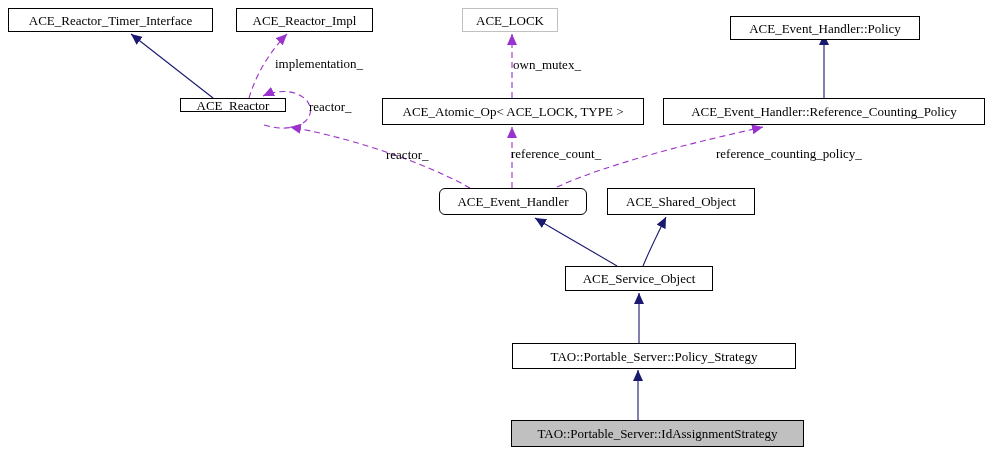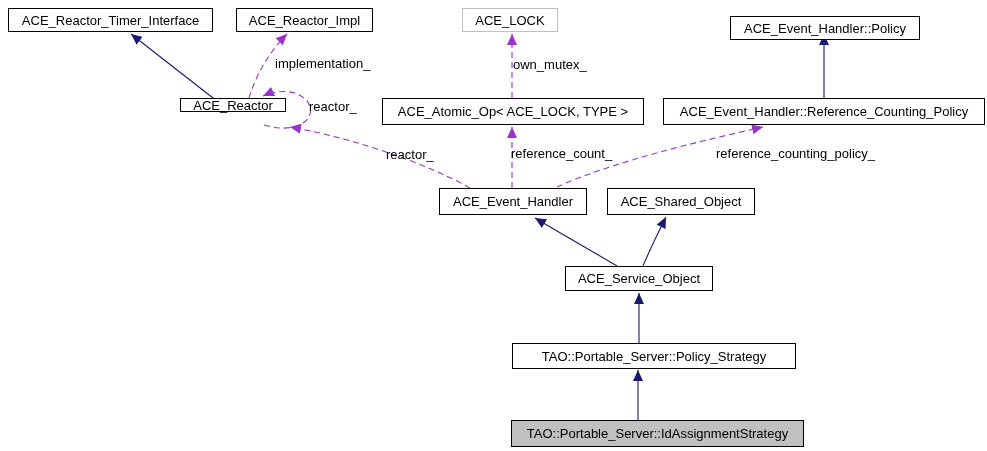--- a/index.html
+++ b/index.html
@@ -9,21 +9,21 @@
     --c-template_node_border:#c0c0c0;
     --c-focus_node_fill:#c0c0c0;
     --c-background:#ffffff;
     --c-text:#000000;
   }
   html,body{margin:0;padding:0;background:var(--c-background);}
   .canvas{
     position:relative;
     width:987px;height:451px;
     background:var(--c-background);
-    font-family:Liberation Sans, sans-serif;
+    font-family:Liberation Serif, serif;
     overflow:hidden;
   }
   .edges{position:absolute;left:0;top:0;z-index:1;}
   .edge{fill:none;stroke-width:1.1px;}
   .edge.inh{stroke:var(--c-inheritance);}
   .edge.use{stroke:var(--c-usage);stroke-dasharray:6 4;}
   .node{
     position:absolute;z-index:2;box-sizing:border-box;
     background:var(--c-background);
     border:1px solid var(--c-node_border);
@@ -77,21 +77,21 @@
   <div class="node template" style="left:462px;top:8px;width:96px;height:24px;">ACE_LOCK</div>
 
   <div class="node" style="left:730px;top:8px;width:190px;height:24px;margin-top:8px;">ACE_Event_Handler::Policy</div>
 
   <div class="node" style="left:180px;top:98px;width:106px;height:14px;">ACE_Reactor</div>
 
   <div class="node" style="left:382px;top:98px;width:262px;height:27px;">ACE_Atomic_Op&lt; ACE_LOCK, TYPE &gt;</div>
 
   <div class="node" style="left:663px;top:98px;width:322px;height:27px;">ACE_Event_Handler::Reference_Counting_Policy</div>
 
-  <div class="node" style="left:439px;top:188px;width:148px;height:27px;">ACE_Event_Handler</div>
+  <div class="node" style="left:439px;top:188px;width:148px;height:27px;border-radius:6px;">ACE_Event_Handler</div>
 
   <div class="node" style="left:607px;top:188px;width:148px;height:27px;">ACE_Shared_Object</div>
 
   <div class="node" style="left:565px;top:266px;width:148px;height:25px;">ACE_Service_Object</div>
 
   <div class="node" style="left:512px;top:343px;width:284px;height:26px;">TAO::Portable_Server::Policy_Strategy</div>
 
   <div class="node focus" style="left:511px;top:420px;width:293px;height:27px;">TAO::Portable_Server::IdAssignmentStrategy</div>
 
   <div class="edge-label" style="left:275px;top:57px;">implementation_</div>

